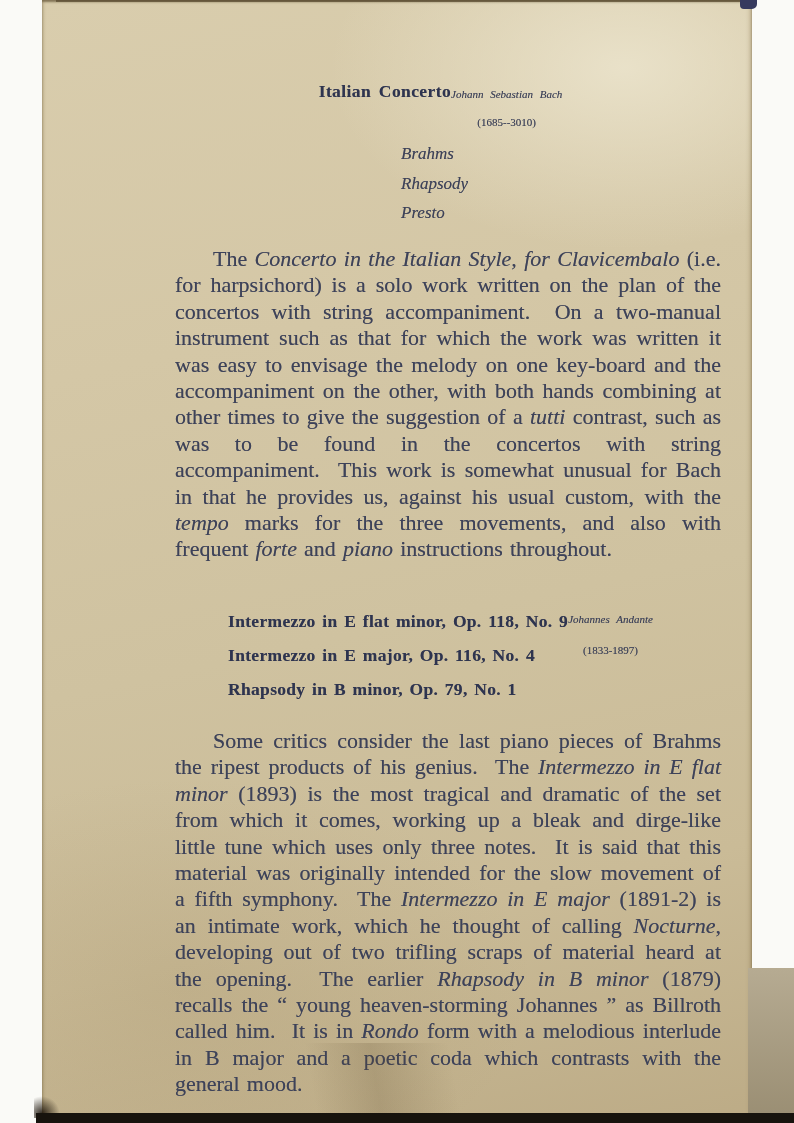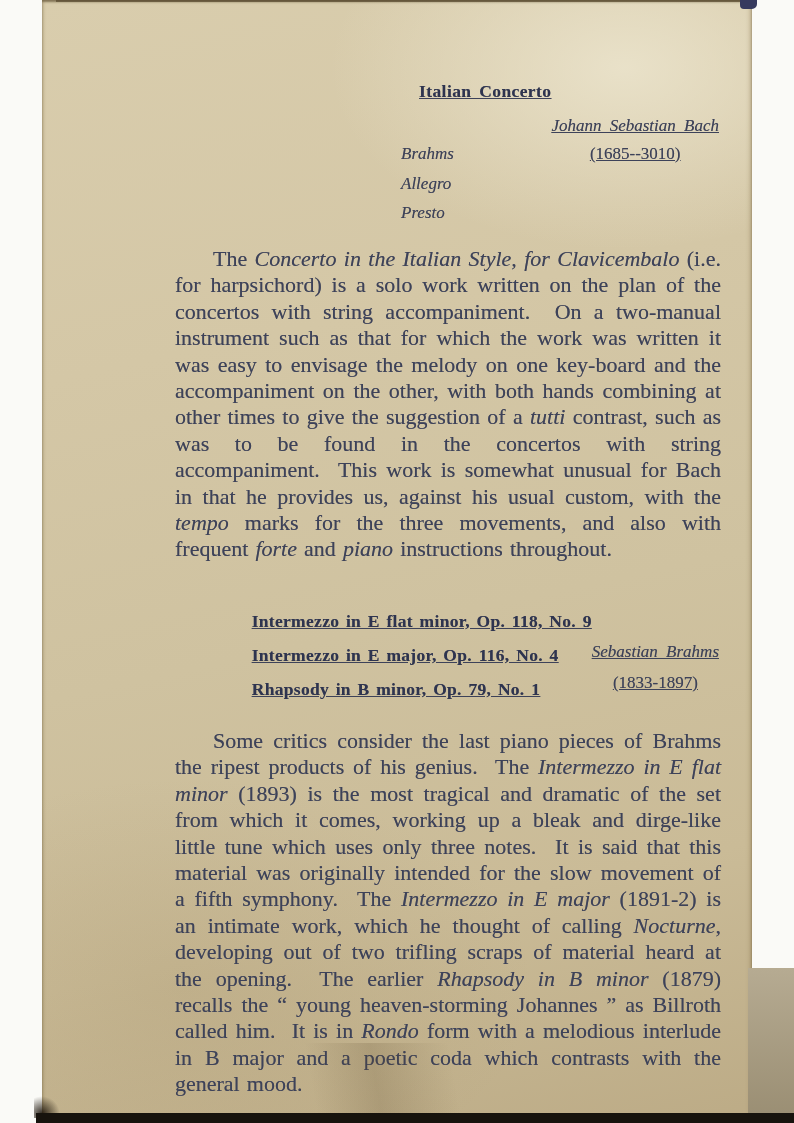--- a/index.html
+++ b/index.html
@@ -44,32 +44,32 @@
     position: absolute; left: 740px; top: 0; width: 17px; height: 9px;
     background: #373a5e; border-radius: 0 0 5px 4px;
   }
   
   .content {
     position: absolute; left: 133px; top: 0; width: 546px; height: 100%;
     color: #3d4259;
     text-shadow: 0 0 .5px rgba(61,66,89,.55);
   }
   .it { font-style: italic; }
-  .sec-head { position: absolute; left: 0; right: 2px; display: flex; justify-content: flex-end; align-items: flex-start; text-decoration: underline; }
+  .sec-head { position: absolute; left: 0; right: 15px; display: flex; justify-content: center; align-items: flex-start; }
   .sec1-head { top: 80px; }
   .sec2-head { top: 604px; }
   .work-title {
     font-weight: bold; font-size: 17.5px; letter-spacing: .4px;
     color: #2e344f; word-spacing: 3px; line-height: 22px;
   }
   .piece-line {
     font-weight: bold; font-size: 17.5px; letter-spacing: .3px;
     color: #2e344f; word-spacing: 2px; line-height: 34px; white-space: nowrap;
   }
-  .composer-block { text-align: center; font-size: 17px; line-height: 28px; flex-shrink: 0; margin-top: 32px; }
+  .composer-block { text-align: center; font-size: 11px; line-height: 28px; flex-shrink: 0; }
   .composer-name { font-style: italic; word-spacing: 4px; }
   .composer-dates { font-style: normal; }
   .movements { position: absolute; left: 226px; top: 139px; }
   .movement { font-style: italic; font-size: 17px; line-height: 29.5px; }
   .body-para {
     position: absolute; left: 0; width: 546px;
     margin: 0; font-size: 22px; line-height: 26.4px;
     text-align: justify; text-indent: 38px; word-spacing: 1.6px;
   }
   .para1 { top: 246px; }
@@ -84,34 +84,34 @@
     <div class="sec-head sec1-head">
       <div class="work-title">Italian Concerto</div>
       <div class="composer-block">
         <div class="composer-name">Johann Sebastian Bach</div>
         <div class="composer-dates">(1685--3010)</div>
       </div>
     </div>
 
     <div class="movements">
       <div class="movement">Brahms</div>
-      <div class="movement">Allegro</div>
+      <div class="movement">Rhapsody</div>
       <div class="movement">Presto</div>
     </div>
 
     <p class="body-para para1"><span>The </span><span class="it">Concerto in the Italian Style, for Clavicembalo</span><span> (i.e. for harpsichord) is a solo work written on the plan of the concertos with string accompaniment.&nbsp; On a two-manual instrument such as that for which the work was written it was easy to envisage the melody on one key-board and the accompaniment on the other, with both hands combining at other times to give the suggestion of a </span><span class="it">tutti</span><span> contrast, such as was to be found in the concertos with string accompaniment.&nbsp; This work is somewhat unusual for Bach in that he provides us, against his usual custom, with the </span><span class="it">tempo</span><span> marks for the three movements, and also with frequent </span><span class="it">forte</span><span> and </span><span class="it">piano</span><span> instructions throughout.</span></p>
 
     <div class="sec-head sec2-head">
       <div>
         <div class="piece-line">Intermezzo in E flat minor, Op. 118, No. 9</div>
         <div class="piece-line">Intermezzo in E major, Op. 116, No. 4</div>
         <div class="piece-line">Rhapsody in B minor, Op. 79, No. 1</div>
       </div>
       <div class="composer-block" style="line-height:31px;">
-        <div class="composer-name">Sebastian Brahms</div>
+        <div class="composer-name">Johannes Andante</div>
         <div class="composer-dates">(1833-1897)</div>
       </div>
     </div>
 
     <p class="body-para para2"><span>Some critics consider the last piano pieces of Brahms the ripest products of his genius.&nbsp; The </span><span class="it">Intermezzo in E flat minor</span><span> (1893) is the most tragical and dramatic of the set from which it comes, working up a bleak and dirge-like little tune which uses only three notes.&nbsp; It is said that this material was originally intended for the slow movement of a fifth symphony.&nbsp; The </span><span class="it">Intermezzo in E major</span><span> (1891-2) is an intimate work, which he thought of calling </span><span class="it">Nocturne</span><span>, developing out of two trifling scraps of material heard at the opening.&nbsp; The earlier </span><span class="it">Rhapsody in B minor</span><span> (1879) recalls the “ young heaven-storming Johannes ” as Billroth called him.&nbsp; It is in </span><span class="it">Rondo</span><span> form with a melodious interlude in B major and a poetic coda which contrasts with the general mood.</span></p>
 
   </div>
 </div>
 
 <div class="right-under"></div>

